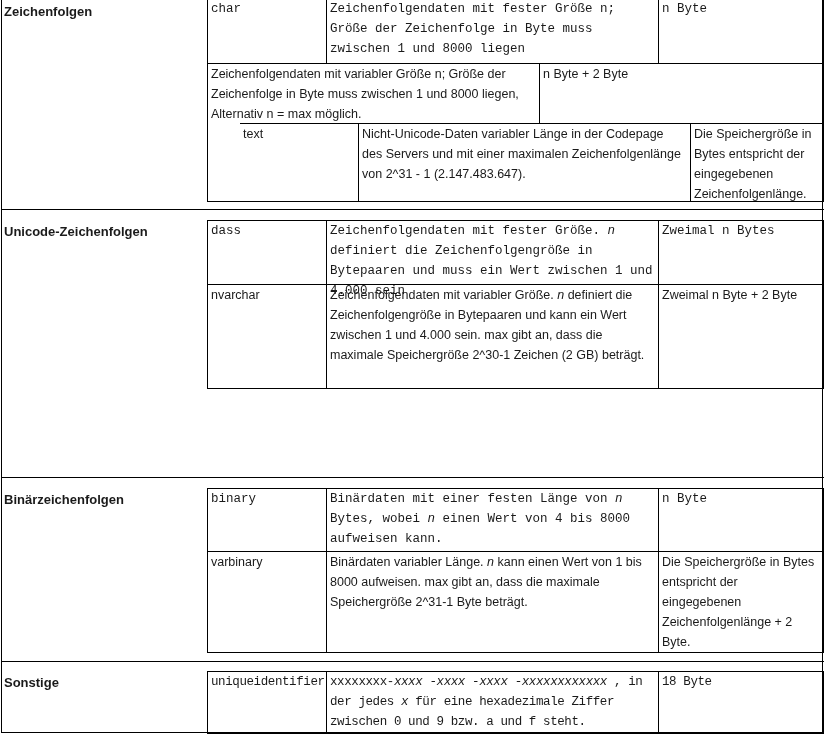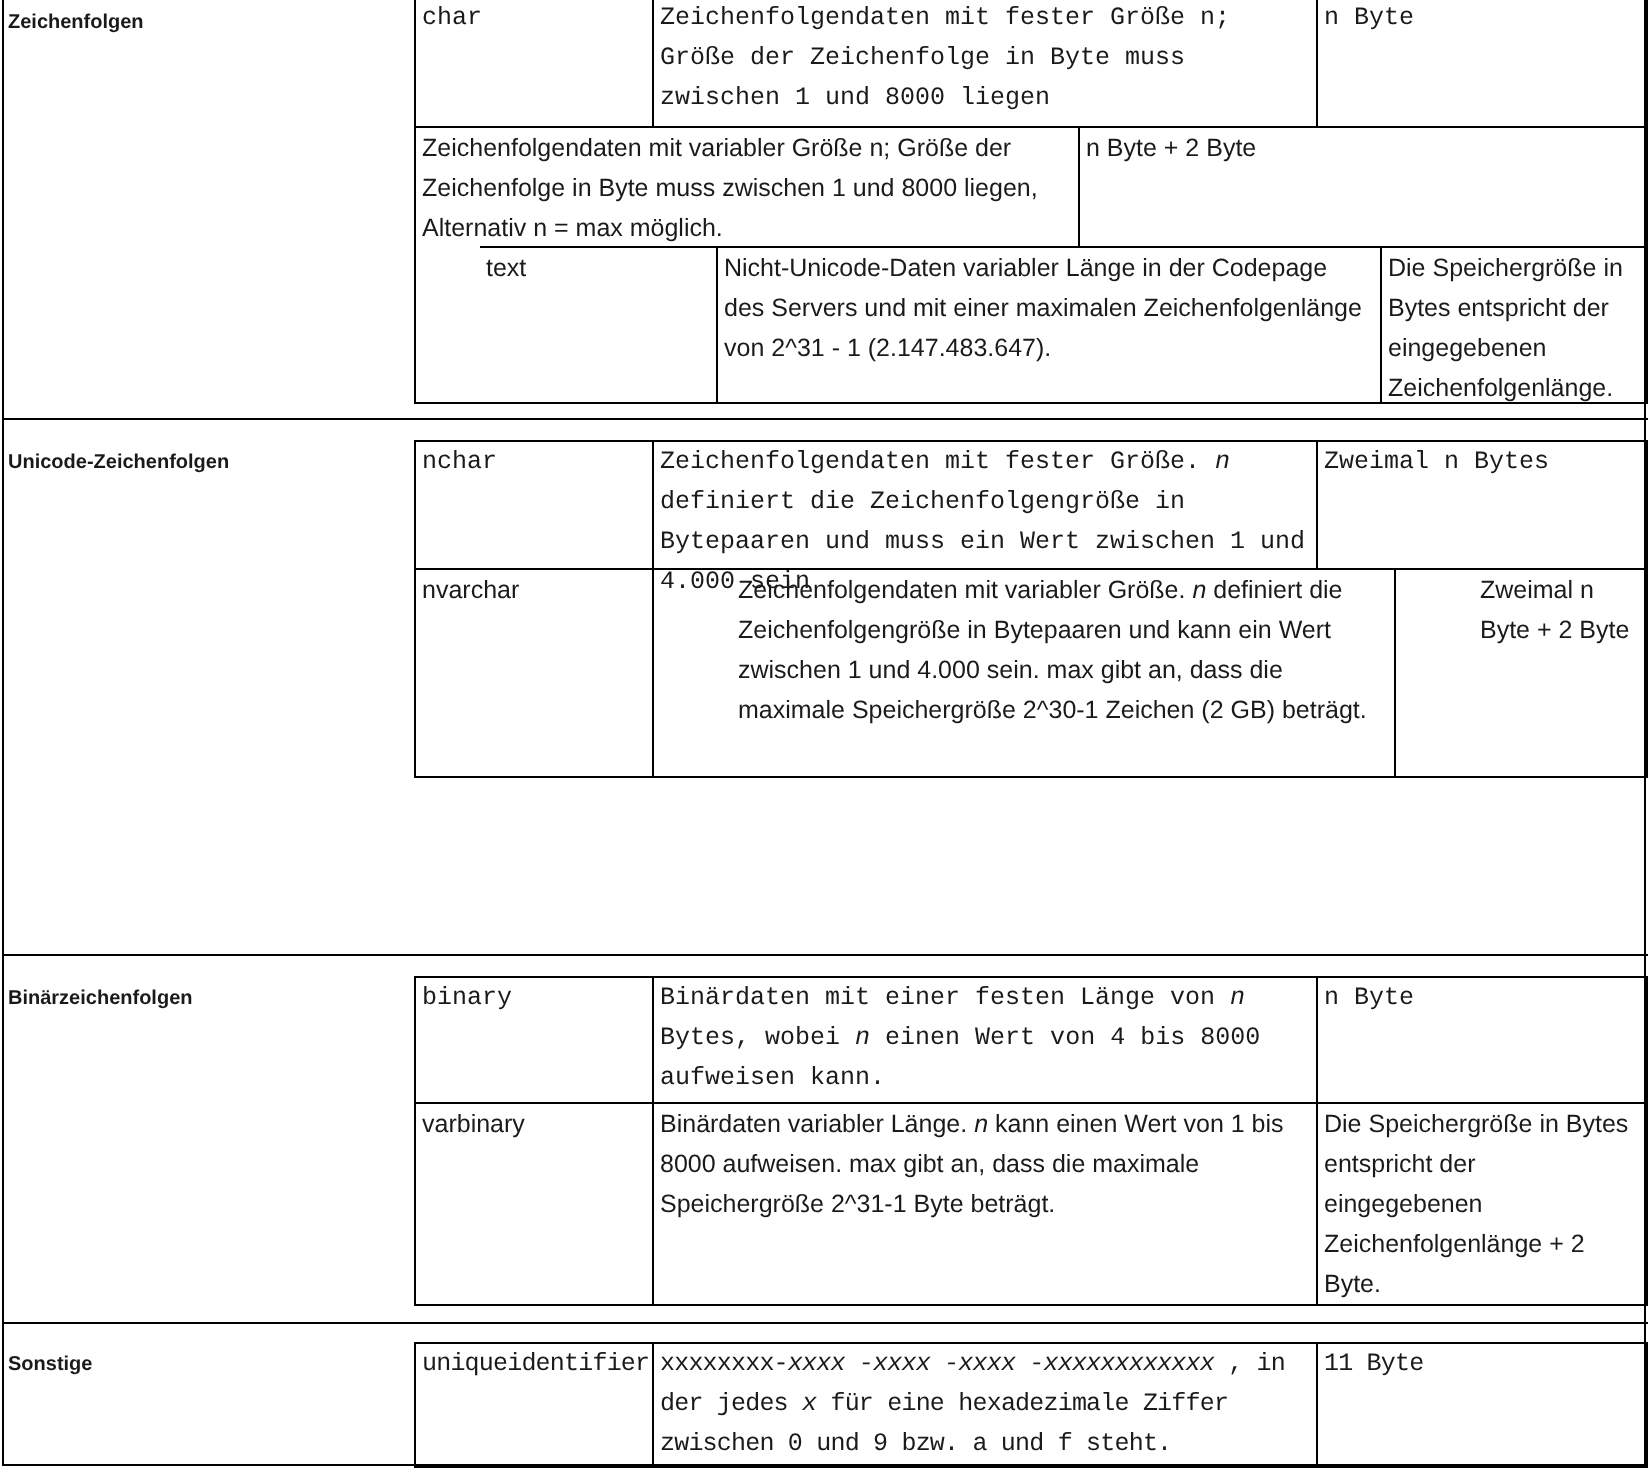--- a/index.html
+++ b/index.html
@@ -1,20 +1,20 @@
 <!DOCTYPE html>
 <html><head>
 <meta charset="utf-8">
 <style>
   html, body { margin:0; padding:0; background:#ffffff; }
   body { width:825px; height:735px; position:relative; overflow:hidden;
          font-family:"Liberation Sans", "DejaVu Sans", sans-serif; font-size:12.5px; color:#1a1a1a; }
   .frame { position:absolute; left:1px; top:-2px; width:822px; height:735px;
            border-left:1.5px solid #000; border-right:1.5px solid #000; border-bottom:1.5px solid #000; box-sizing:border-box; }
-  .cat { position:absolute; left:4px; font-weight:bold; font-size:10px; line-height:20px; }
+  .cat { position:absolute; left:4px; font-weight:bold; font-size:13px; line-height:20px; }
   .group { position:absolute; left:207px; width:617px; border:1.5px solid #000; box-sizing:border-box; }
   .row { display:flex; border-top:1.5px solid #000; box-sizing:border-box; }
   .row:first-child { border-top:none;font-family:Liberation Mono, monospace; }
   .cell { padding:0 3px; line-height:20px; box-sizing:border-box; }
   .c-type { width:119px; border-right:1.5px solid #000; }
   .c-desc { width:332px; border-right:1.5px solid #000; }
   .c-size { flex:1; }
   .gap-line { position:absolute; left:1px; width:823px; border-top:1.5px solid #000; }
   .narrow { letter-spacing:-0.4px; }
   b { font-weight:normal; }
@@ -40,25 +40,25 @@
     <div class="cell c-type">text</div>
     <div class="cell c-desc">Nicht-Unicode-Daten variabler Länge in der Codepage des Servers und mit einer maximalen Zeichenfolgenlänge von 2^31 - 1 (2.147.483.647).</div>
     <div class="cell c-size">Die Speichergröße in Bytes entspricht der eingegebenen Zeichenfolgenlänge.</div>
   </div>
 </div>
 <div class="gap-line" style="top:209px;"></div>
 
 <div class="cat" style="top:222px;">Unicode-Zeichenfolgen</div>
 <div class="group" style="top:220px;">
   <div class="row" style="height:63px;">
-    <div class="cell c-type">nchar</div>
+    <div class="cell c-type">dass</div>
     <div class="cell c-desc"><span>Zeichenfolgendaten mit fester Größe. </span><i>n</i><span> definiert die Zeichenfolgengröße in Bytepaaren und muss ein Wert zwischen 1 und 4.000 sein</span></div>
     <div class="cell c-size">Zweimal n Bytes</div>
   </div>
-  <div class="row" style="height:104px;gap:39px;">
+  <div class="row" style="height:104px;">
     <div class="cell c-type">nvarchar</div>
     <div class="cell c-desc"><span>Zeichenfolgendaten mit variabler Größe. </span><i>n</i><span> definiert die Zeichenfolgengröße in Bytepaaren und kann ein Wert zwischen 1 und 4.000 sein. </span><b>max</b><span> gibt an, dass die maximale Speichergröße 2^30-1 Zeichen (2 GB) beträgt.</span></div>
     <div class="cell c-size">Zweimal n Byte + 2 Byte</div>
   </div>
 </div>
 <div class="gap-line" style="top:477px;"></div>
 
 <div class="cat" style="top:490px;">Binärzeichenfolgen</div>
 <div class="group" style="top:488px;">
   <div class="row" style="height:62px;">
@@ -72,15 +72,15 @@
     <div class="cell c-size">Die Speichergröße in Bytes entspricht der eingegebenen Zeichenfolgenlänge + 2 Byte.</div>
   </div>
 </div>
 <div class="gap-line" style="top:661px;"></div>
 
 <div class="cat" style="top:673px;">Sonstige</div>
 <div class="group" style="top:671px; height:63px;">
   <div class="row narrow" style="height:60px;">
     <div class="cell c-type">uniqueidentifier</div>
     <div class="cell c-desc"><span>xxxxxxxx-</span><i>xxxx -xxxx -xxxx -xxxxxxxxxxxx</i><span> , in der jedes </span><i>x</i><span> für eine hexadezimale Ziffer zwischen 0 und 9 bzw. a und f steht.</span></div>
-    <div class="cell c-size">11 Byte</div>
+    <div class="cell c-size">18 Byte</div>
   </div>
 </div>
 
 </body></html>

